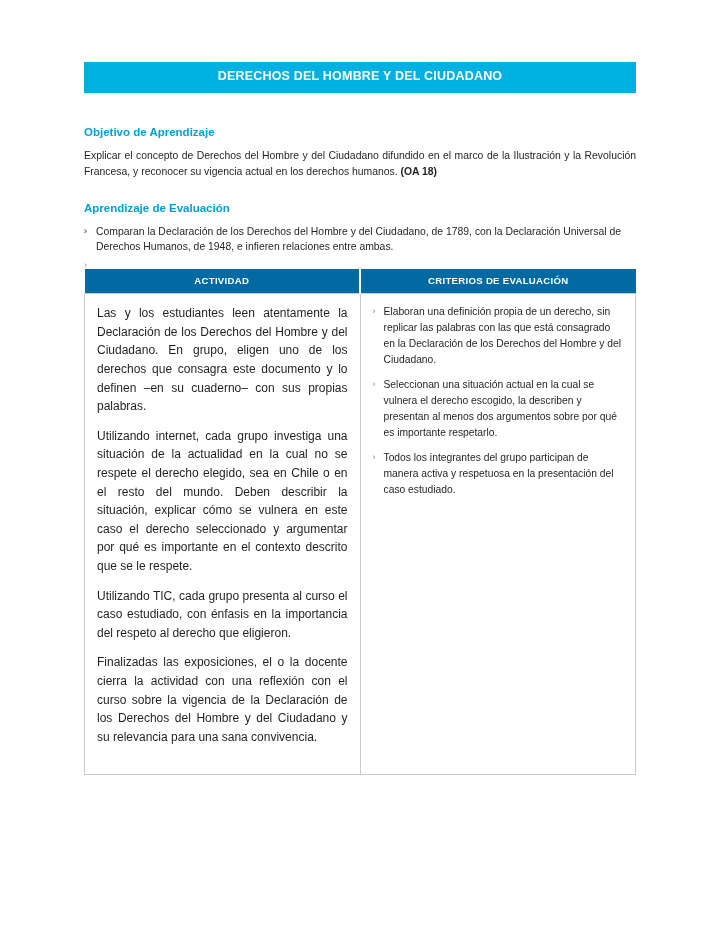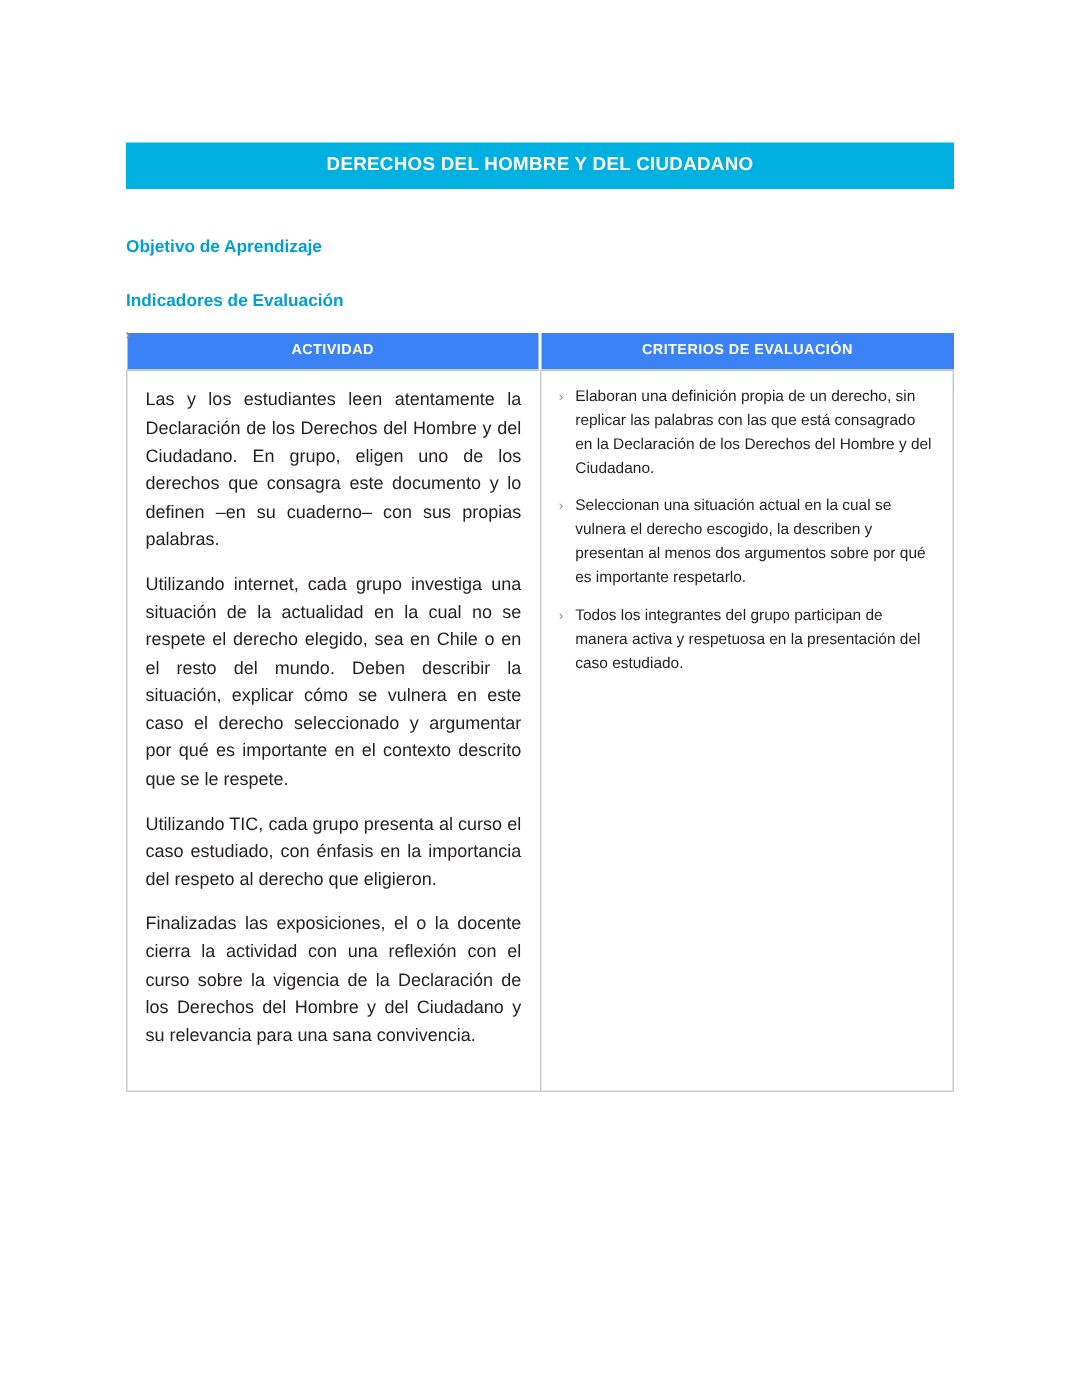--- a/index.html
+++ b/index.html
@@ -23,21 +23,20 @@
   }
   .title-bar {
     background: #00b0e0;
     color: #ffffff;
     text-align: center;
     font-size: 12.5px;
     font-weight: bold;
     letter-spacing: 0.2px;
     padding: 8px 6px 9px 6px;
     line-height: 1.1;
-    margin-top: 33px;
   }
   .section-heading {
     color: #00a0d6;
     font-size: 11.5px;
     font-weight: bold;
     margin-top: 33px;
     margin-bottom: 8px;
     line-height: 1.2;
   }
   .section-heading.second {
@@ -75,21 +74,21 @@
     font-size: 9px;
     line-height: 1.72;
   }
   .table {
     margin-top: 14px;
     width: 100%;
     border-collapse: collapse;
     table-layout: fixed;
   }
   .table th {
-    background: #3b82f6;
+    background: #0369a1;
     color: #ffffff;
     font-size: 9.6px;
     font-weight: bold;
     letter-spacing: 0.3px;
     padding: 6px 4px 7px 4px;
     text-align: center;
     border-right: 2px solid #ffffff;
   }
   .table th:last-child {
     border-right: none;
@@ -137,27 +136,28 @@
   }
 </style>
 </head>
 <body>
 
 <div class="page">
 
   <div class="title-bar">DERECHOS DEL HOMBRE Y DEL CIUDADANO</div>
 
   <h2 class="section-heading">Objetivo de Aprendizaje</h2>
+  <p class="paragraph"><span>Explicar el concepto de Derechos del Hombre y del Ciudadano difundido en el marco de la Ilustración y la Revolución Francesa, y reconocer su vigencia actual en los derechos humanos. </span><b>(OA 18)</b></p>
 
-  <h2 class="section-heading second">Indicadores de Evaluación</h2>
+  <h2 class="section-heading second">Aprendizaje de Evaluación</h2>
   <ul class="bullets">
     <li><span class="chev">›</span></li>
     <li><span class="chev">›</span></li>
     <li><span class="chev">›</span></li>
-    <li><span class="chev">›</span></li>
+    <li><span class="chev">›</span><span>Comparan la Declaración de los Derechos del Hombre y del Ciudadano, de 1789, con la Declaración Universal de Derechos Humanos, de 1948, e infieren relaciones entre ambas.</span></li>
     <li><span class="chev">›</span></li>
   </ul>
 
   <table class="table">
     <thead>
       <tr>
         <th style="width:50%">ACTIVIDAD</th>
         <th style="width:50%">CRITERIOS DE EVALUACIÓN</th>
       </tr>
     </thead>

